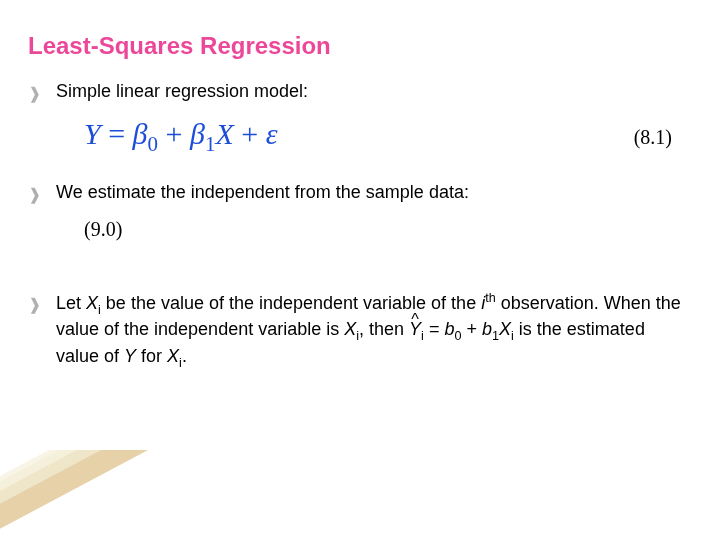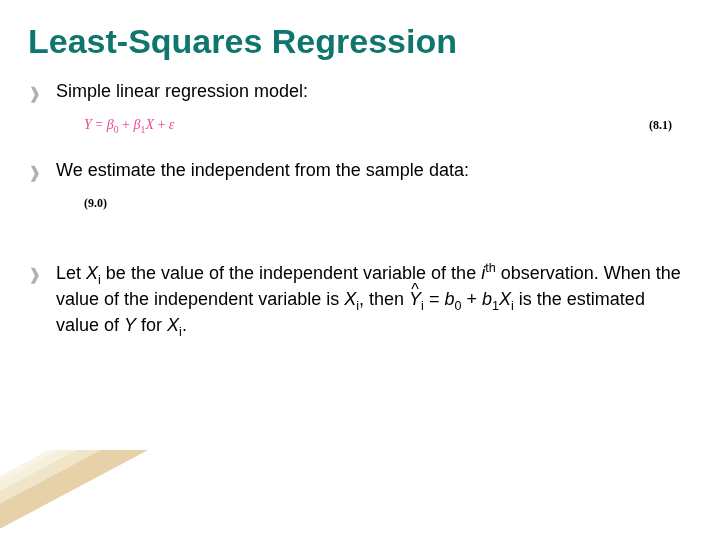--- a/index.html
+++ b/index.html
@@ -14,25 +14,25 @@
     position: relative;
   }
   .slide {
     position: relative;
     width: 720px;
     height: 540px;
     box-sizing: border-box;
   }
   .title {
     position: absolute;
-    top: 22px;
+    top: 32px;
     left: 28px;
-    font-size: 34px;
+    font-size: 24px;
     font-weight: 700;
-    color: #0f766e;
+    color: #ec4899;
   }
   .bullets {
     position: absolute;
     top: 80px;
     left: 28px;
     right: 28px;
   }
   .bullet-row {
     display: flex;
     align-items: flex-start;
@@ -52,35 +52,35 @@
   }
   .eq-row {
     display: flex;
     align-items: center;
     justify-content: space-between;
     margin: 14px 0 24px 56px;
     padding-right: 20px;
   }
   .eq {
     font-family: "Cambria Math", "Times New Roman", serif;
-    font-size: 14px;
+    font-size: 30px;
     font-style: italic;
-    color: #ec4899;
+    color: #1d4ed8;
   }
   .eq .up {
     font-style: normal;
   }
   .eq sub {
     font-size: 0.7em;
     font-style: normal;
   }
   .eqnum {
     font-family: "Times New Roman", serif;
-    font-weight: 700;
-    font-size: 12px;
+    font-weight: 400;
+    font-size: 20px;
     font-style: normal;
     color: #000;
   }
   .hat {
     position: relative;
     display: inline-block;
   }
   .hat::before {
     content: "^";
     position: absolute;

